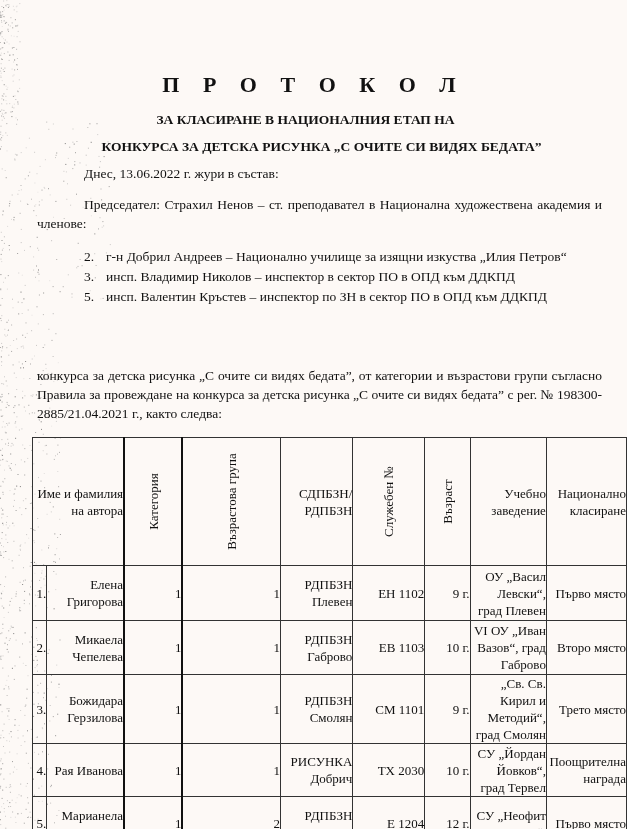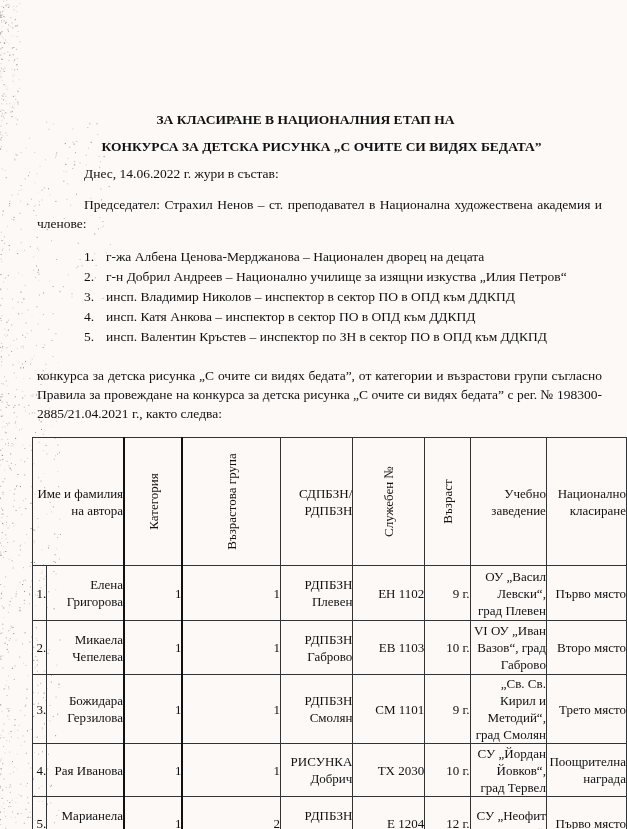--- a/index.html
+++ b/index.html
@@ -953,32 +953,31 @@
     <rect x="7.3" y="715.5" width="1" height="1" fill="rgb(169,169,169)" opacity="0.78"></rect>
     <rect x="13.3" y="219.2" width="1" height="1" fill="rgb(119,119,119)" opacity="0.66"></rect>
     <rect x="32.5" y="507.5" width="1" height="1" fill="rgb(163,163,163)" opacity="0.41"></rect>
     <rect x="51.3" y="372.9" width="1" height="1" fill="rgb(131,131,131)" opacity="0.90"></rect>
     <rect x="29.0" y="603.3" width="1" height="1" fill="rgb(170,170,170)" opacity="0.63"></rect>
     <rect x="1.7" y="298.0" width="1" height="1" fill="rgb(175,175,175)" opacity="0.88"></rect>
     <rect x="45.6" y="368.1" width="1" height="1" fill="rgb(187,187,187)" opacity="0.45"></rect>
   </svg>
 
 <div class="page clip">
+  <div class="title">П Р О Т О К О Л</div>
   <div class="sub1">ЗА КЛАСИРАНЕ В НАЦИОНАЛНИЯ ЕТАП НА</div>
   <div class="sub2">КОНКУРСА ЗА ДЕТСКА РИСУНКА „С ОЧИТЕ СИ ВИДЯХ БЕДАТА”</div>
 
-  <div class="p intro">Днес, 14.06.2022 г. жури  в състав:</div>
+  <div class="p intro">Днес, 13.06.2022 г. жури  в състав:</div>
   <div class="p chair1">Председател: Страхил Ненов – ст. преподавател в Национална художествена академия и</div>
   <div class="p chair2">членове:</div>
 
   <ol class="members">
-    <li><span class="num">1.</span><span>г-жа Албена Ценова-Мерджанова – Национален дворец на децата</span></li>
     <li><span class="num">2.</span><span>г-н Добрил Андреев – Национално училище за изящни изкуства „Илия Петров“</span></li>
     <li><span class="num">3.</span><span>инсп. Владимир Николов – инспектор в сектор ПО в ОПД към ДДКПД</span></li>
-    <li><span class="num">4.</span><span>инсп. Катя Анкова – инспектор в сектор ПО в ОПД към ДДКПД</span></li>
     <li><span class="num">5.</span><span>инсп. Валентин Кръстев – инспектор по ЗН в сектор ПО в ОПД към ДДКПД</span></li>
   </ol>
 
   <div class="p body2">конкурса за детска рисунка „С очите си видях бедата”, от категории и възрастови групи съгласно</div>
   <div class="p body3">Правила за провеждане на конкурса за детска рисунка „С очите си видях бедата” с рег. № 198300-</div>
   <div class="p body4">2885/21.04.2021 г., както следва:</div>
 
   <table class="rank">
     <colgroup>
       <col style="width:22px">

